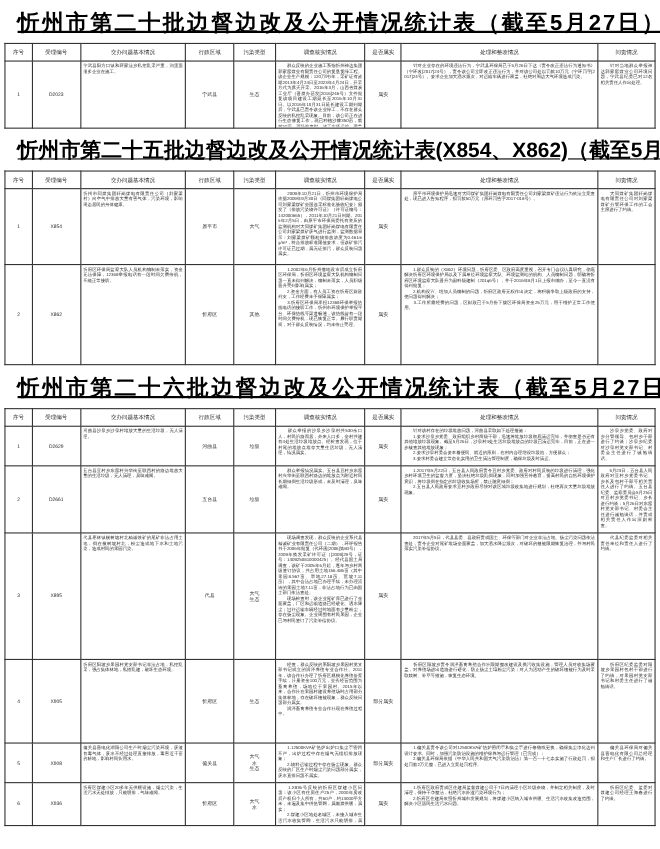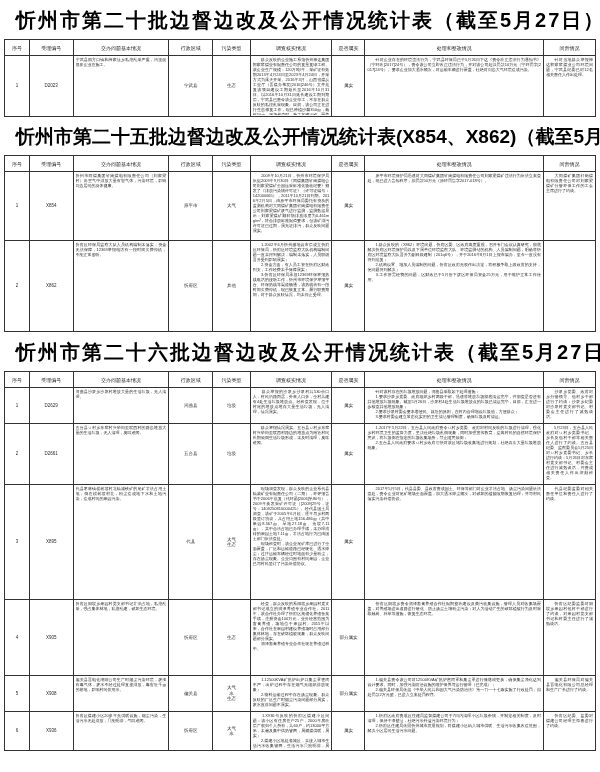--- a/index.html
+++ b/index.html
@@ -1,18 +1,18 @@
 <!DOCTYPE html>
 <html><head>
 <meta charset="utf-8">
 <style>
   html,body{margin:0;padding:0;background:#ffffff;}
   body{width:600px;height:772px;overflow:hidden;font-family:"Liberation Sans","DejaVu Sans",sans-serif;color:#1a1a1a;}
   .page{width:600px;height:772px;background:#fff;}
-  .doc-title{text-align:center;font-weight:bold;color:#000;padding:7px 0 5px 16px;white-space:nowrap;}
+  .doc-title{text-align:center;font-weight:bold;color:#000;padding:7px 0 5px 16px;white-space:nowrap;text-decoration:underline;}
   .doc-title.t1{font-size:20px;letter-spacing:2px;}
   .doc-title.t2{font-size:19px;letter-spacing:0px;}
   .doc-title.t3{font-size:20px;letter-spacing:2px;}
   table{width:592px;margin:0 auto;border-collapse:collapse;table-layout:fixed;}
   th,td{border:1px solid #333;padding:1px 2px;vertical-align:middle;}
   th{font-size:5px;font-weight:normal;color:#222;text-align:center;height:13px;overflow:hidden;white-space:nowrap;}
   td{color:#2b2b2b;}
   .ctr{text-align:center;font-size:4.5px;line-height:5.5px;overflow:hidden;}
   .txt{font-size:4px;line-height:5px;text-align:justify;white-space:pre-wrap;word-break:break-all;overflow:hidden;}
   .clip{overflow:hidden;}

